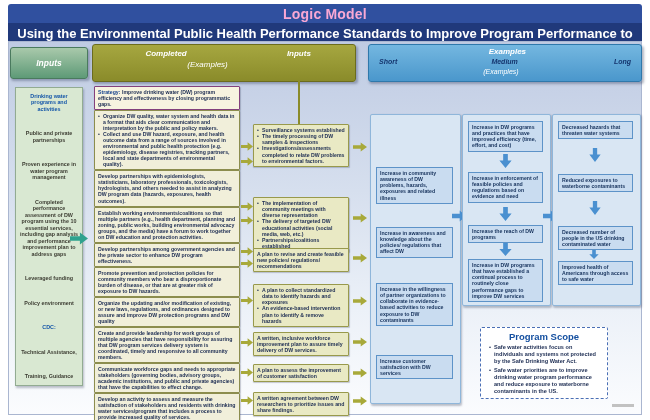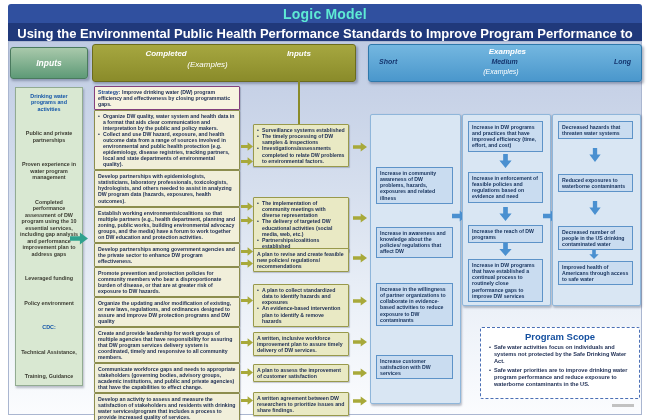--- a/index.html
+++ b/index.html
@@ -1,20 +1,20 @@
 <!DOCTYPE html>
 <html><head>
 <meta charset="utf-8">
 <style>
   html,body{margin:0;padding:0;background:#fff;}
   #stage{position:relative;width:650px;height:420px;background:#fff;
          font-family:"Liberation Sans",sans-serif;overflow:hidden;}
   
   .hdr{position:absolute;left:8px;top:4px;width:634px;}
-  .hdr-title{background:#30509f;color:#5eead4;font-weight:bold;font-size:14px;text-align:center;
+  .hdr-title{background:#30509f;color:#f9a8d4;font-weight:bold;font-size:14px;text-align:center;
              padding:2px 0 1px;border-radius:3px 3px 0 0;letter-spacing:.2px;}
   .hdr-sub{background:#20397b;color:#fff;font-weight:bold;font-size:13px;text-align:center;padding:3px 0;}
   .hdr-red{height:2px;background:#a92a50;}
   
   .canvas{position:absolute;left:8px;top:41px;width:632px;height:372px;border:1px solid #aab6d0;
           background:linear-gradient(180deg,#bfcbe3 0%,#d6dfee 40%,#ecf1f8 72%,#fbfcfe 100%);}
   
   .colhdr{position:absolute;border-radius:3px;box-shadow:1.5px 2px 2.5px rgba(40,50,80,.35);
           font-style:italic;font-weight:bold;color:#fff;}
   .h-inputs{left:10px;top:47px;width:76px;height:30px;font-size:8.5px;text-align:center;line-height:30px;
@@ -55,21 +55,21 @@
   .p-long{left:552px;top:114px;width:87px;height:190px;}
   .cbox{position:absolute;background:#c9dcf0;border:1px solid #5d93c8;padding:2px 3px;
         box-sizing:border-box;font-size:5.2px;font-weight:bold;color:#16325c;line-height:1.18;}
   
   .ar{position:absolute;clip-path:polygon(0 32%,55% 32%,55% 4%,100% 50%,55% 96%,55% 68%,0 68%);}
   .ad{position:absolute;clip-path:polygon(32% 0,68% 0,68% 46%,97% 46%,50% 100%,3% 46%,32% 46%);}
   .gold{background:#a8a93a;}
   .teal{background:#2fa28e;}
   .blue-a{background:#4a90d0;}
   
-  .scope{position:absolute;left:480px;top:327px;width:160px;height:72px;background:#fff;
+  .scope{position:absolute;left:480px;top:327px;width:128px;height:72px;background:#fff;
          border:1.5px dashed #4a6fb5;border-radius:2px;padding:3px 8px;box-sizing:border-box;}
   .scope-title{text-align:center;color:#1550a0;font-weight:bold;font-size:9.5px;margin-bottom:2px;}
   .scope .brow{font-size:5.6px;font-weight:bold;color:#1c2c52;line-height:1.25;margin-bottom:2px;}
   .fineprint{position:absolute;left:612px;top:404px;width:22px;height:3px;background:#c2c2c2;}
 </style>
 </head>
 <body>
 
 <div id="stage">
 

